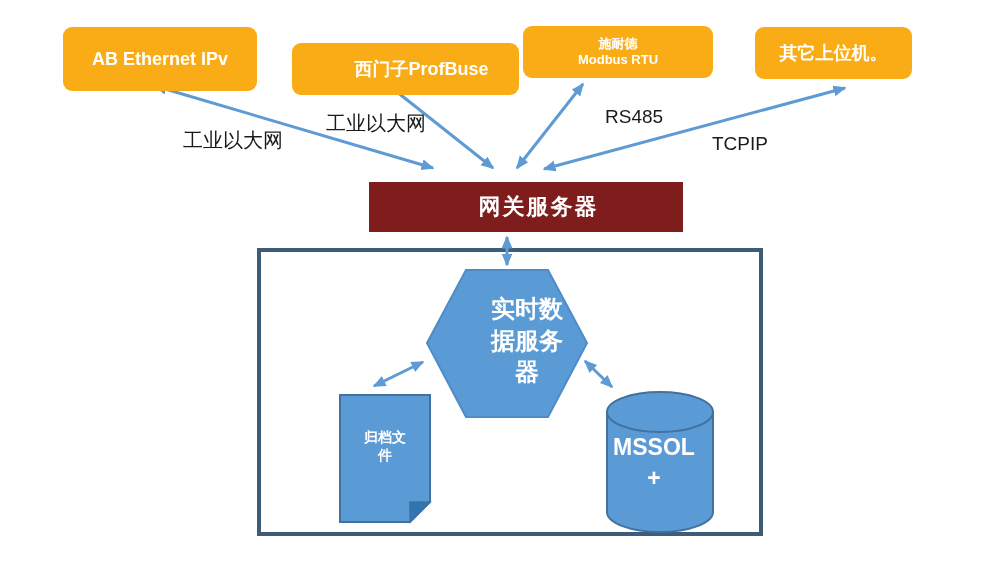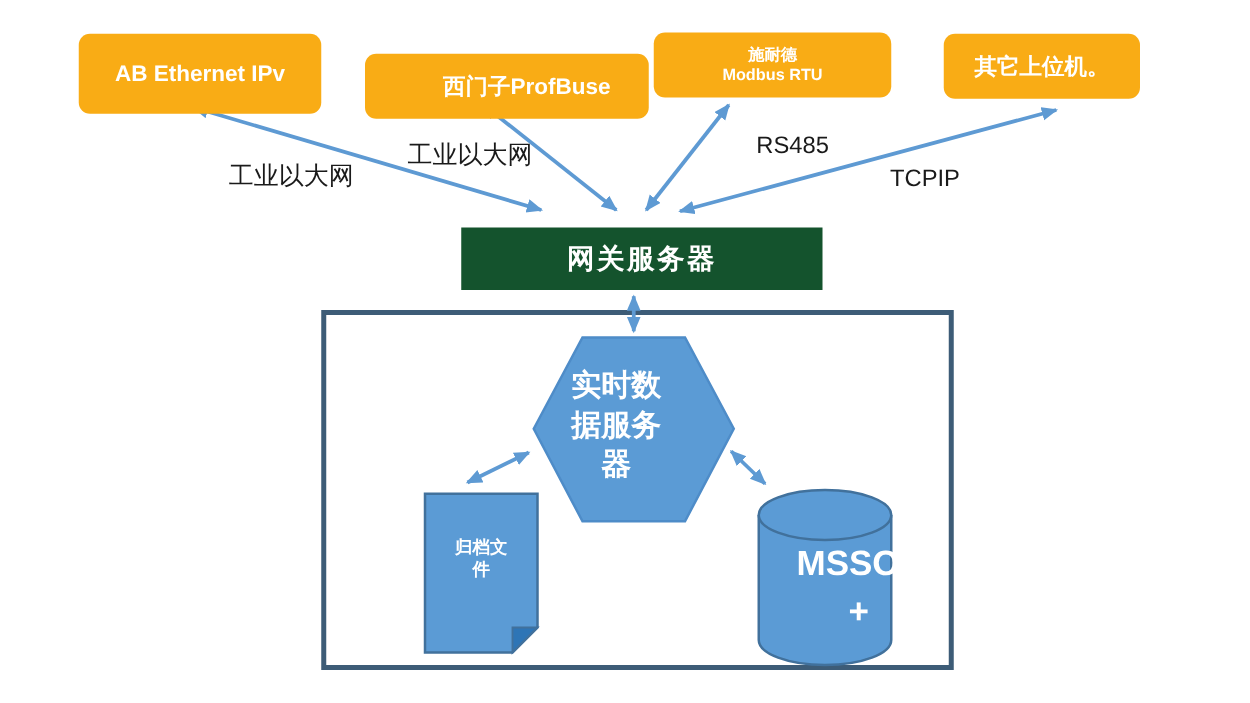--- a/index.html
+++ b/index.html
@@ -7,22 +7,22 @@
     position:relative;width:1000px;height:562px;background:#ffffff;
     font-family:"Liberation Sans","DejaVu Sans",sans-serif;overflow:hidden;
   }
   .topnode{
     position:absolute;background:#F9AC15;border-radius:9px;color:#ffffff;
     font-weight:bold;font-size:18px;line-height:1.25;text-align:center;
     display:flex;align-items:center;justify-content:center;white-space:pre-line;
   }
   .gateway{
     position:absolute;left:369px;top:182px;width:289px;height:50px;
-    background:#14532d;color:#ffffff;font-weight:bold;font-size:22px;
-    display:flex;align-items:center;justify-content:center;letter-spacing:2px;
+    background:#7f1d1d;color:#ffffff;font-weight:bold;font-size:22px;
+    display:flex;align-items:center;justify-content:center;letter-spacing:2px;padding-left:25px;
   }
   .container-box{
     position:absolute;left:257px;top:248px;width:506px;height:288px;
     border:4px solid #3D5C77;box-sizing:border-box;background:transparent;
   }
   .edge-label{position:absolute;font-size:19px;color:#1a1a1a;white-space:nowrap;}
   .shape-label{
     position:absolute;color:#ffffff;font-weight:bold;text-align:center;
     white-space:pre-line;
   }
@@ -67,21 +67,21 @@
 Modbus RTU</div>
   <div class="topnode" style="left:755px;top:27px;width:157px;height:52px;">其它上位机。</div>
 
   <div class="edge-label" style="left:183px;top:127px;font-size:20px;">工业以大网</div>
   <div class="edge-label" style="left:326px;top:110px;font-size:20px;">工业以大网</div>
   <div class="edge-label" style="left:583px;top:106px;margin-left:22px;">RS485</div>
   <div class="edge-label" style="left:712px;top:133px;">TCPIP</div>
 
   <div class="gateway">网关服务器</div>
 
-  <div class="shape-label" style="left:413px;top:293px;width:160px;font-size:24px;line-height:1.32;">实时数
+  <div class="shape-label" style="left:447px;top:293px;width:160px;font-size:24px;line-height:1.32;">实时数
 据服务
 器</div>
   <div class="shape-label" style="left:340px;top:428px;width:90px;font-size:14px;line-height:1.3;">归档文
 件</div>
-  <div class="shape-label" style="left:634px;top:432px;width:106px;font-size:28px;line-height:1.35;">MSSOL
+  <div class="shape-label" style="left:601px;top:432px;width:106px;font-size:23px;line-height:1.35;">MSSOL
 +</div>
 
 </div>
 
 </body></html>

